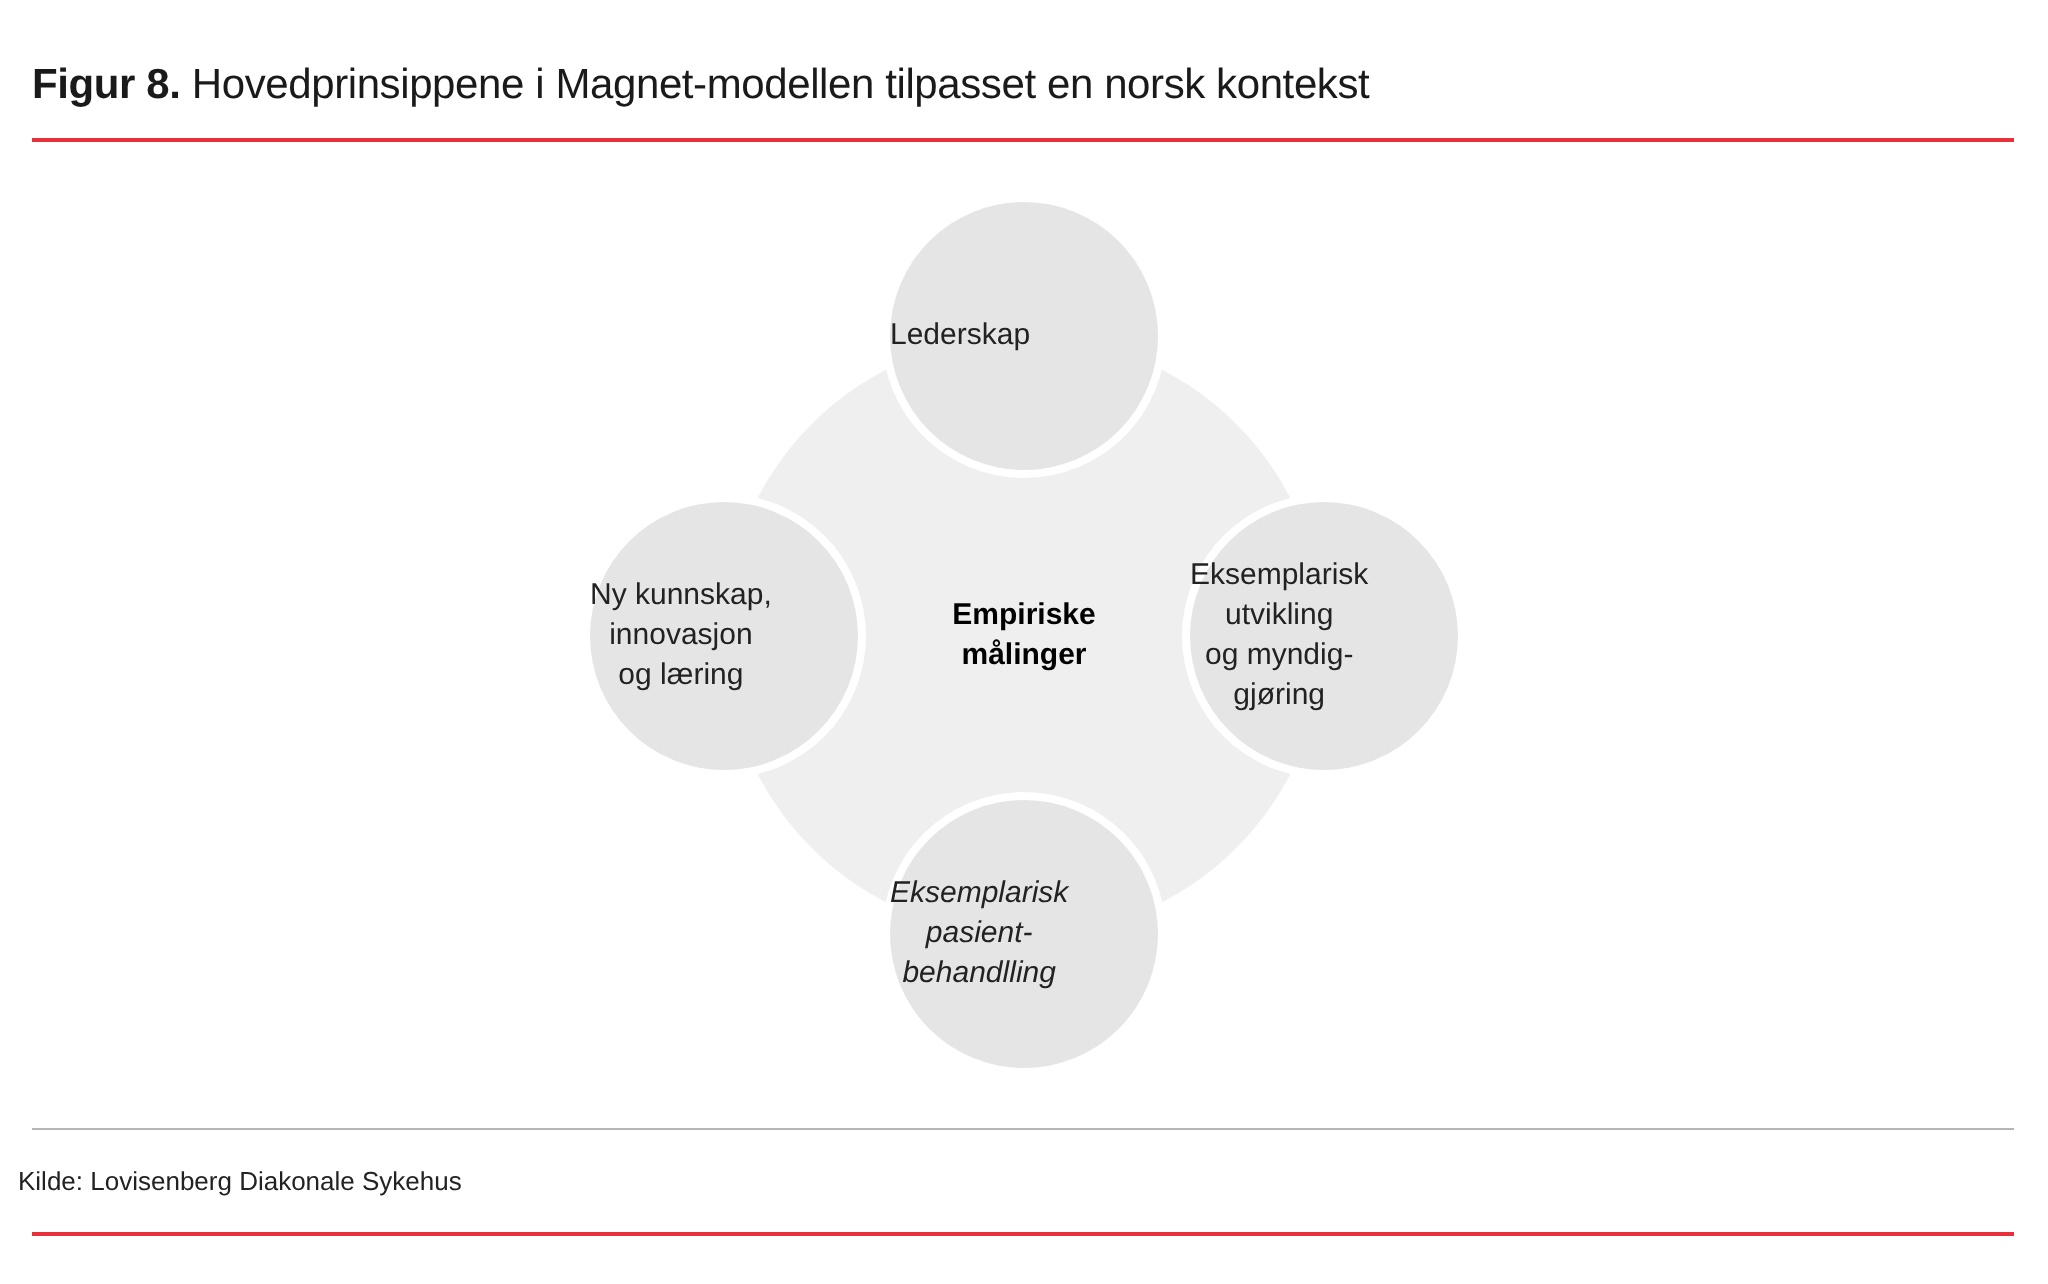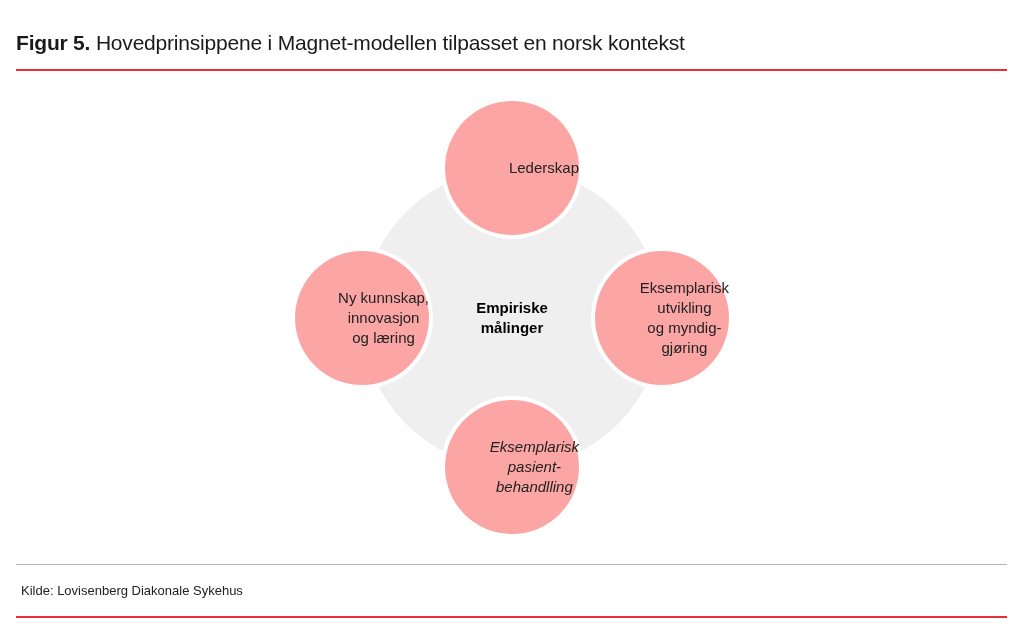--- a/index.html
+++ b/index.html
@@ -4,33 +4,33 @@
 <style>
   html, body { margin: 0; padding: 0; background: #ffffff; }
   body { width: 1024px; height: 642px; position: relative; overflow: hidden;
          font-family: "Liberation Sans", "DejaVu Sans", sans-serif; color: #1a1a1a; }
   .title { position: absolute; left: 16px; top: 30px; font-size: 21px; line-height: 26px; white-space: nowrap; letter-spacing: -0.2px; }
   .title .bold { font-weight: bold; }
   .rule-red { position: absolute; left: 16px; width: 991px; height: 2px; background: #e8303a; }
   .rule-gray { position: absolute; left: 16px; width: 991px; height: 1px; background: #b5b5b5; }
   .diagram { position: absolute; left: 0; top: 0; width: 1024px; height: 642px; }
   .bg-circle { position: absolute; left: 362px; top: 168px; width: 300px; height: 300px; border-radius: 50%; background: #efefef; }
-  .node { position: absolute; width: 134px; height: 134px; border-radius: 50%; background: #fca5a5;
-          box-shadow: 0 0 0 4px #ffffff; display: flex; align-items: center; justify-content: flex-end;
+  .node { position: absolute; width: 134px; height: 134px; border-radius: 50%; background: #e5e5e5;
+          box-shadow: 0 0 0 4px #ffffff; display: flex; align-items: center; justify-content: flex-start;
           text-align: center; font-size: 15px; line-height: 20px; color: #222; }
   .node span { display: block; white-space: pre-line; }
   .center-label { position: absolute; left: 452px; top: 298px; width: 120px; text-align: center;
                   font-weight: bold; font-size: 15px; line-height: 20px; white-space: pre-line; color: #000000; }
-  .source { position: absolute; left: 21px; top: 583px; font-size: 13px; color: #222; }
+  .source { position: absolute; left: 9px; top: 583px; font-size: 13px; color: #222; }
 </style>
 </head>
 <body>
 
 <div class="title">
-  <span class="bold">Figur 5.</span>
+  <span class="bold">Figur 8.</span>
   <span>Hovedprinsippene i Magnet-modellen tilpasset en norsk kontekst</span>
 </div>
 <div class="rule-red" style="top:69px;"></div>
 
 <div class="diagram">
   <div class="bg-circle"></div>
   <div class="center-label">Empiriske
 målinger</div>
 
   <div class="node" style="left:445px; top:101px;">

